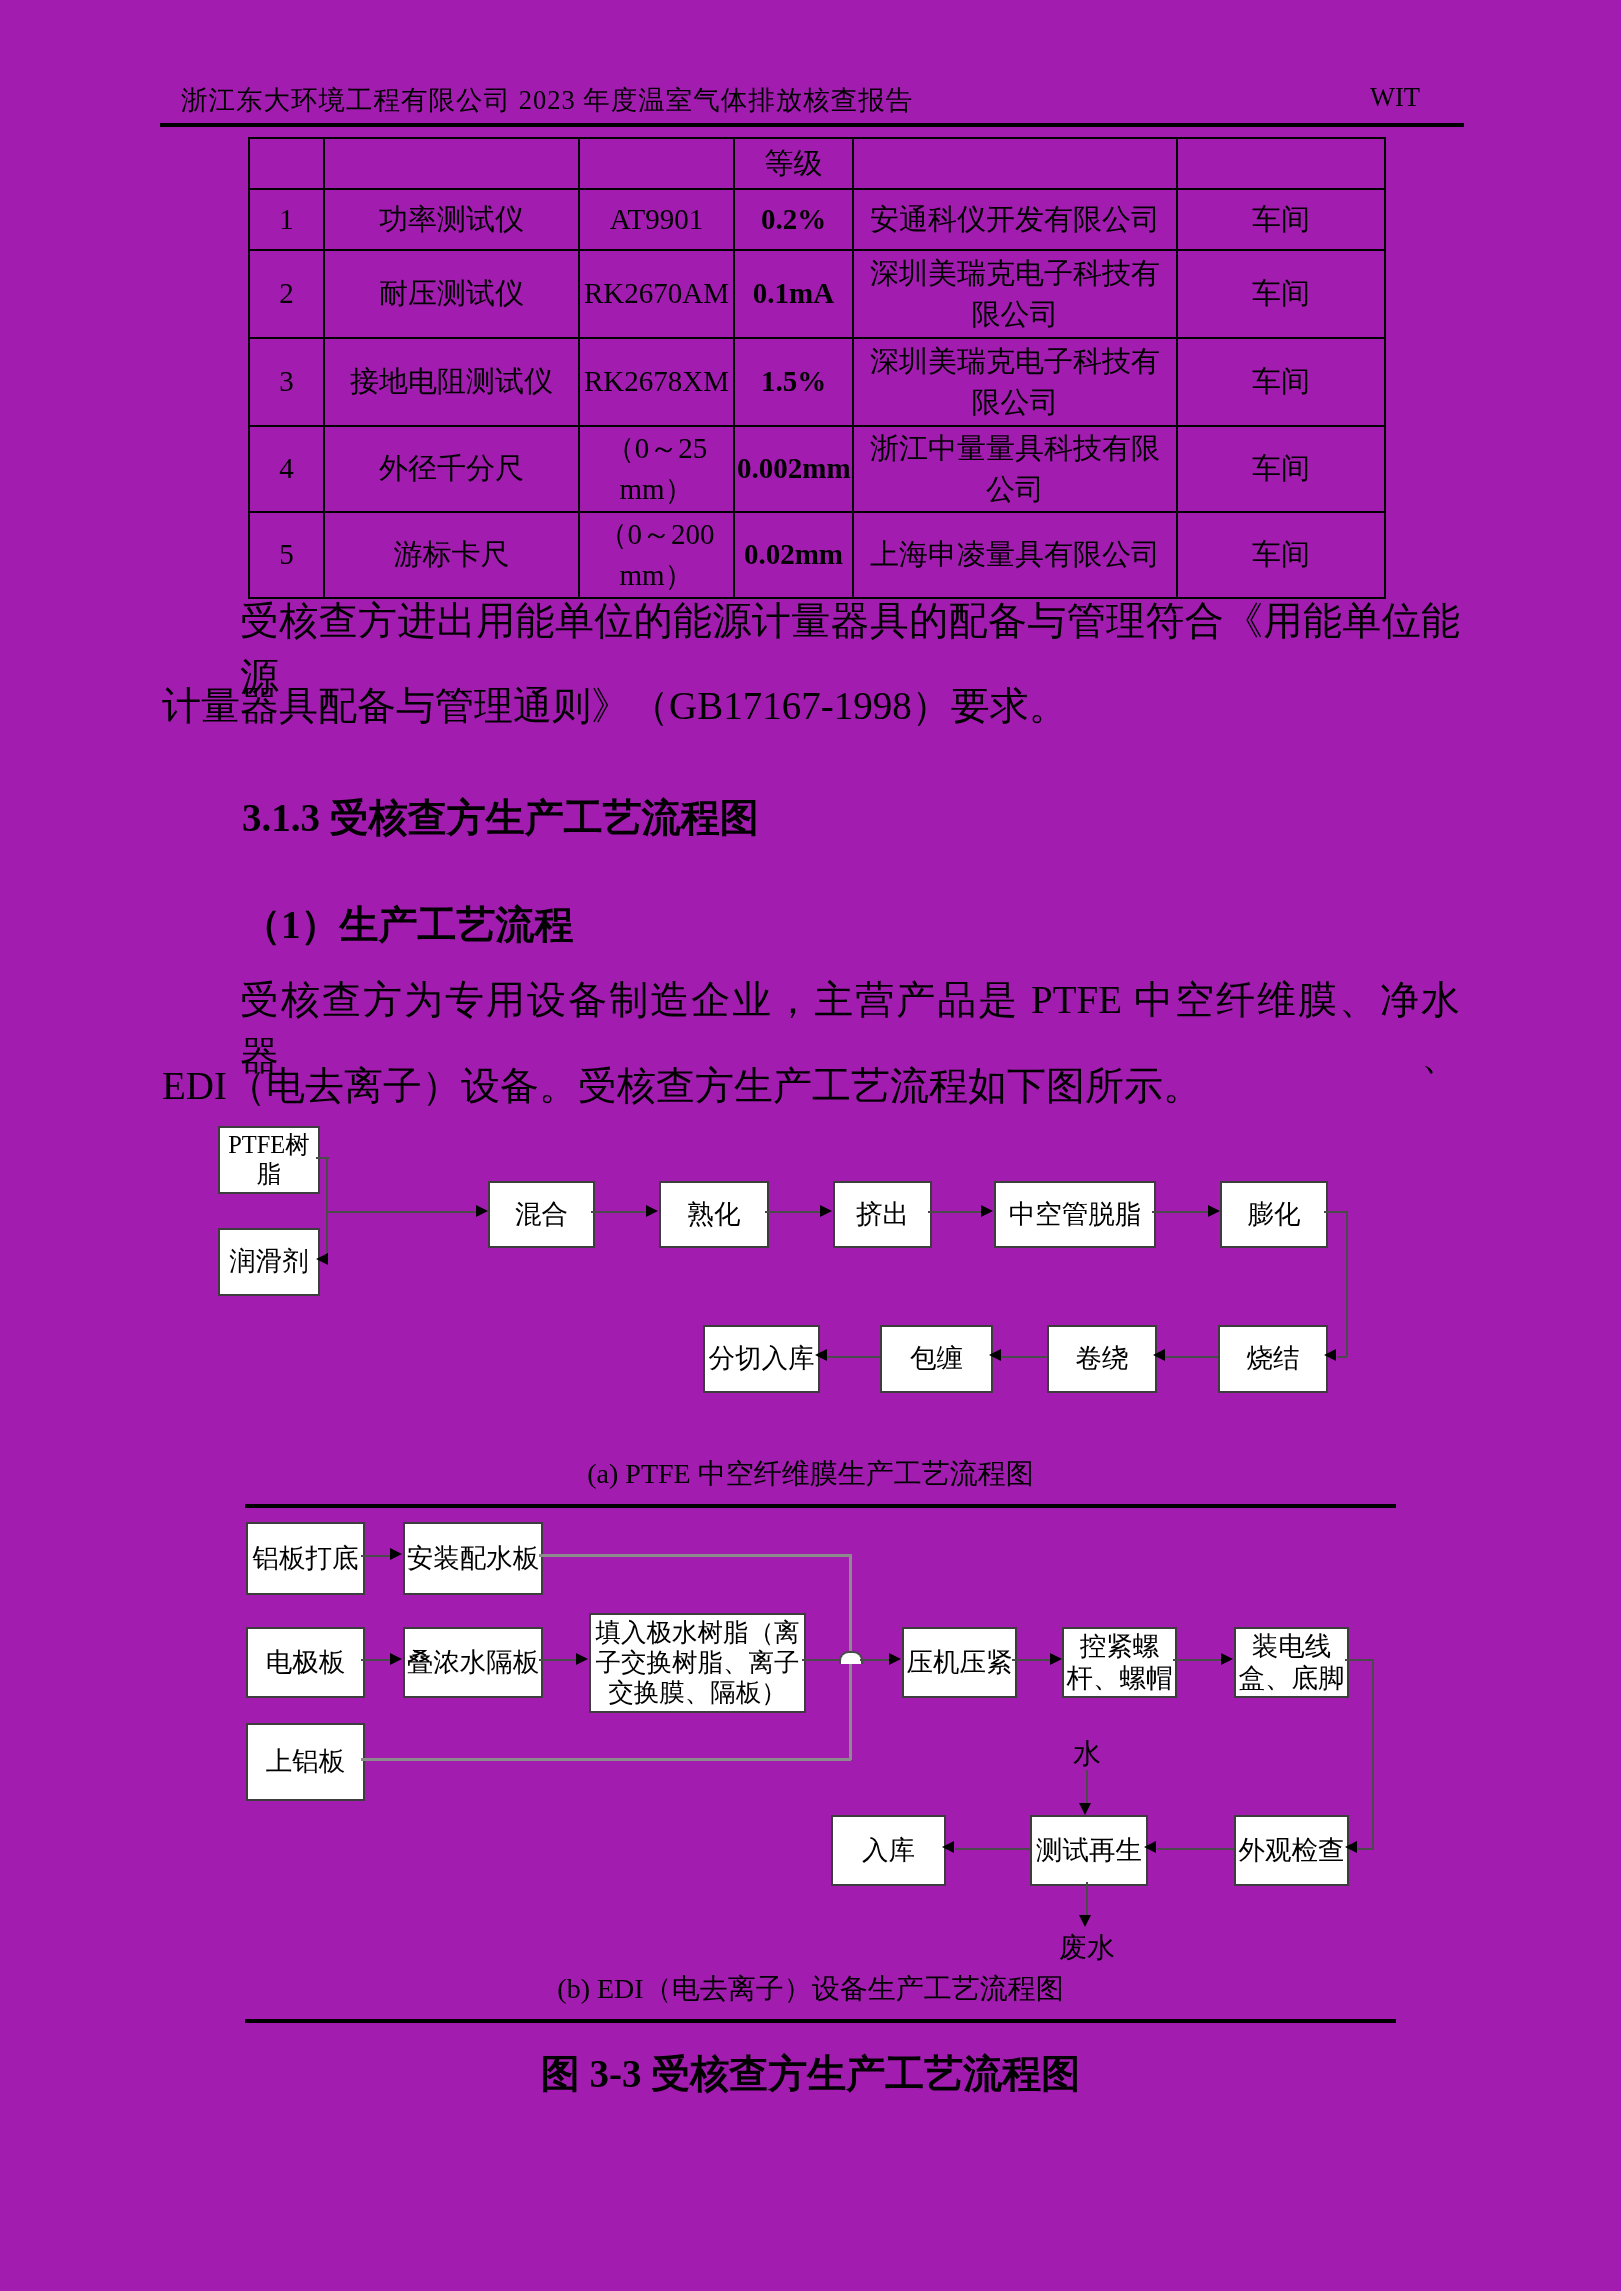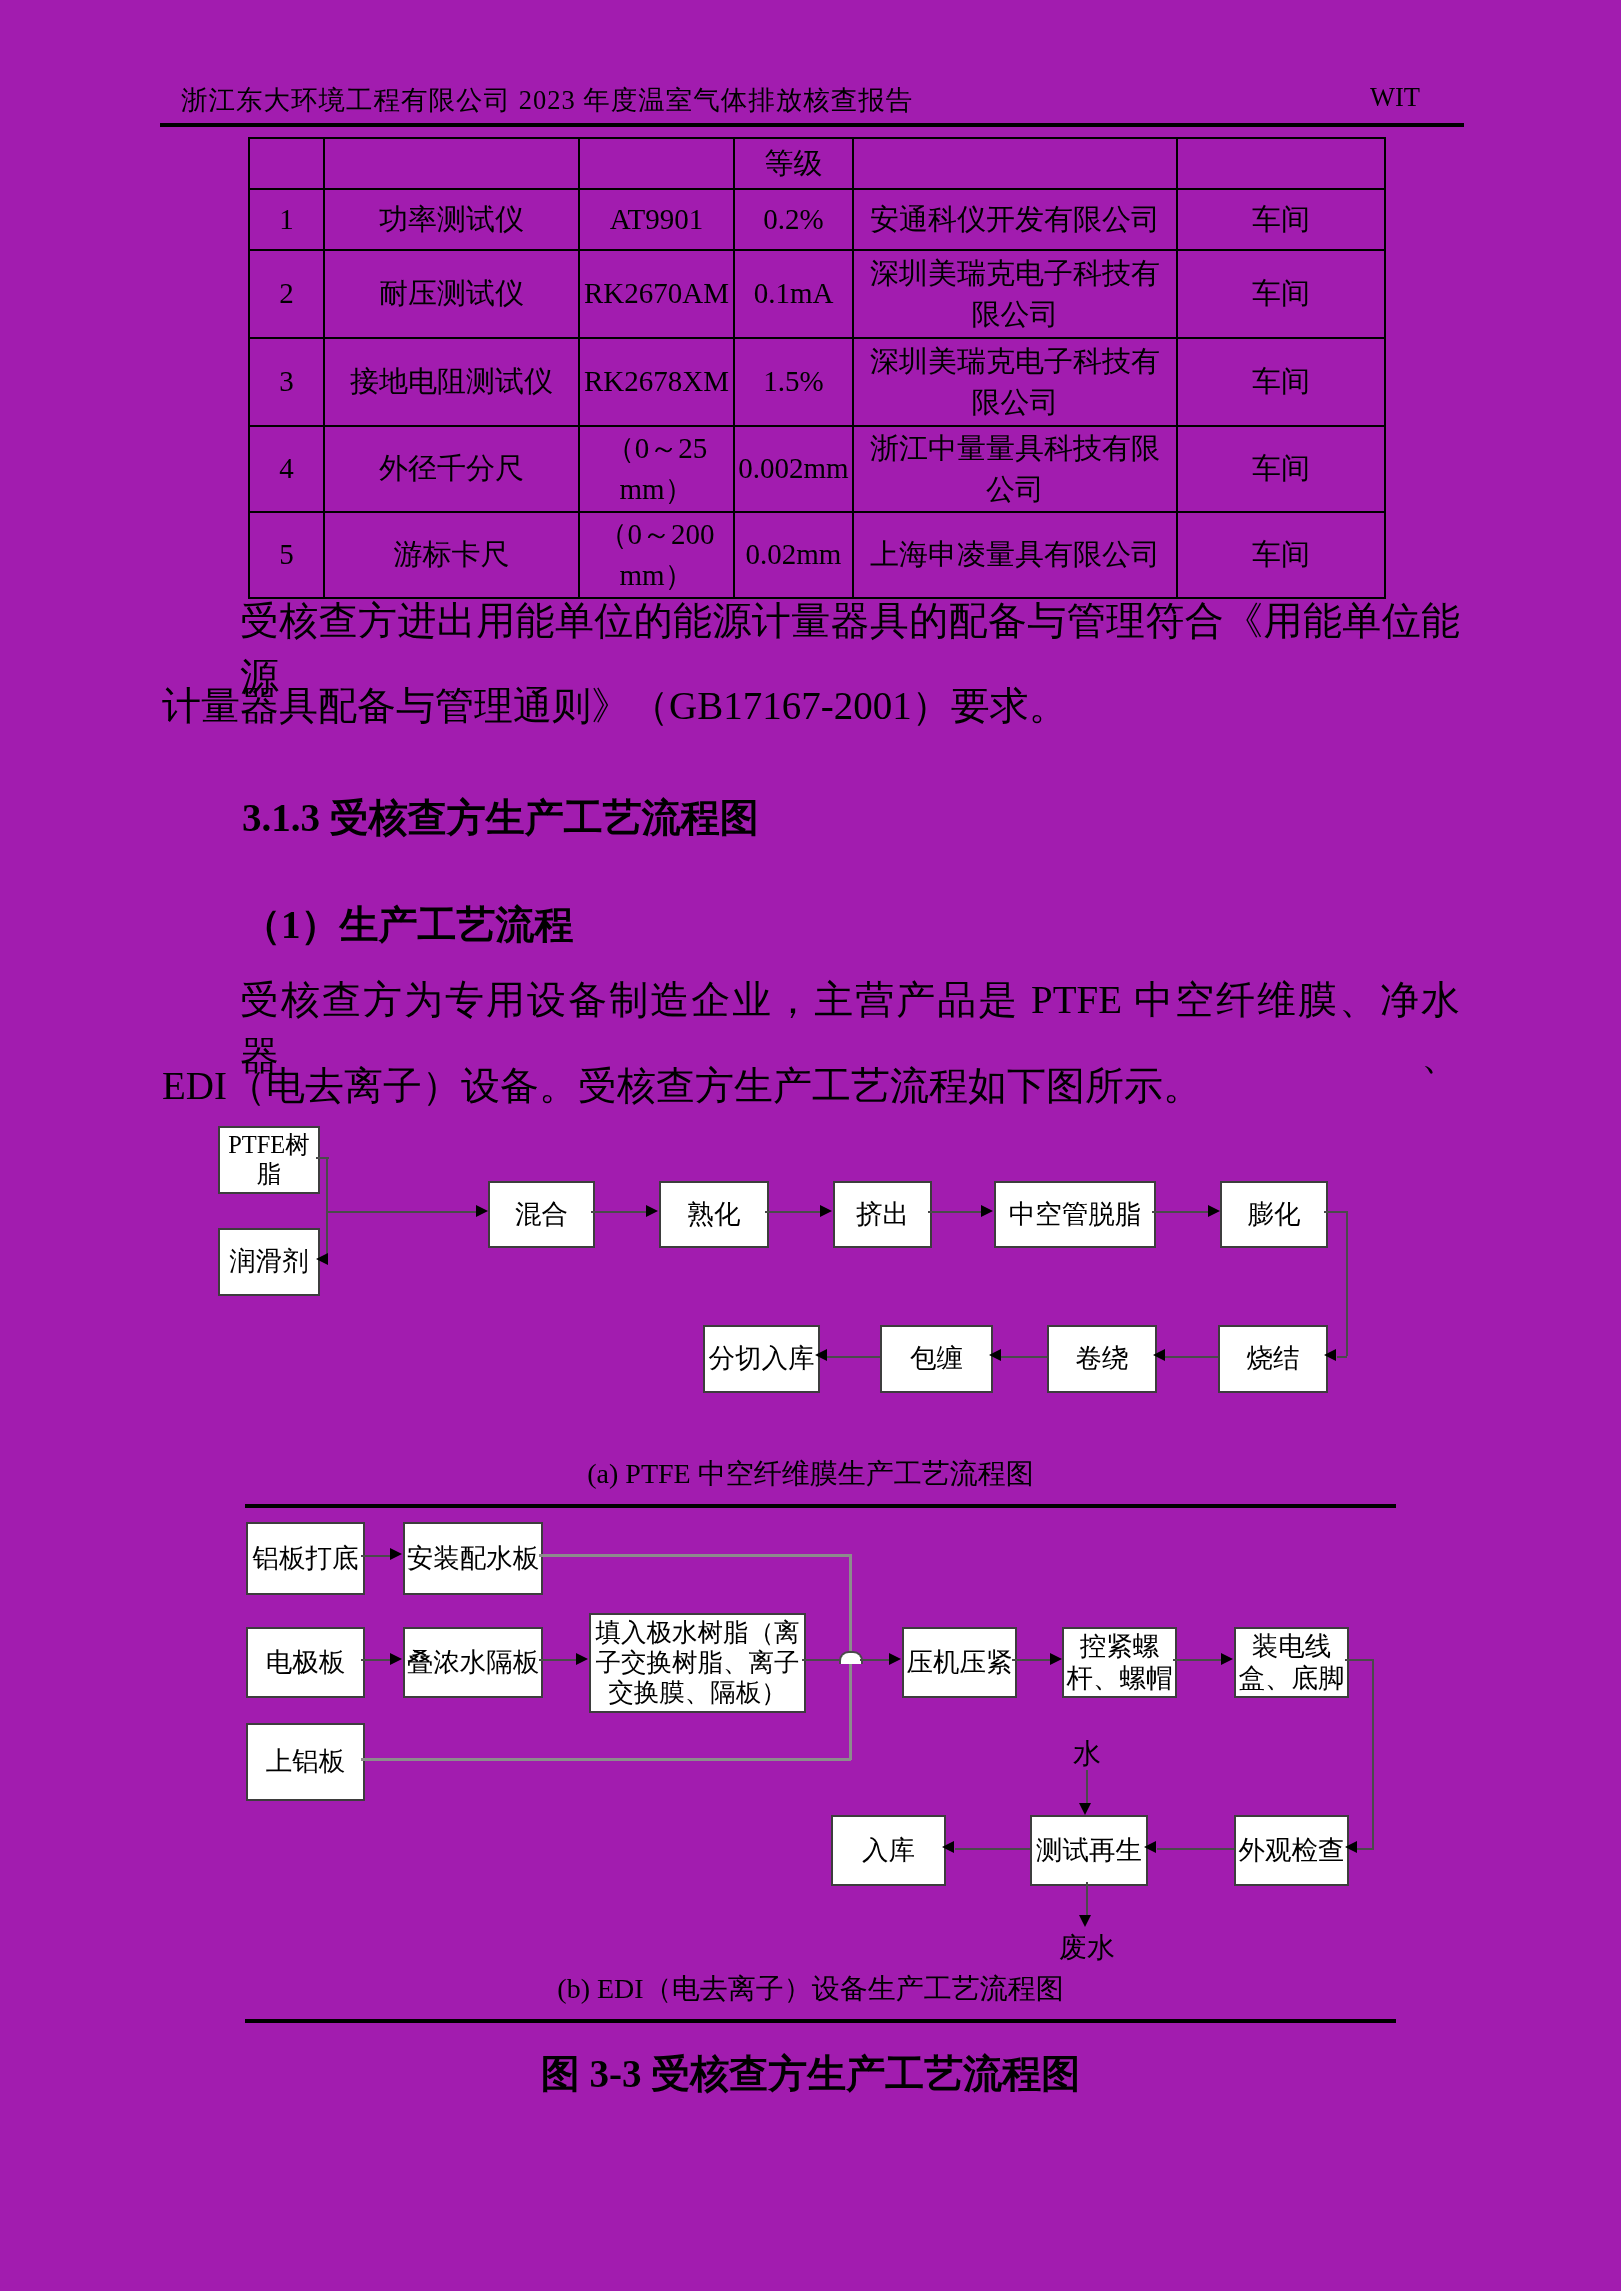--- a/index.html
+++ b/index.html
@@ -8,21 +8,21 @@
   
   .hdr-title{position:absolute;left:181px;top:82px;font-size:26.5px;letter-spacing:1px;}
   .hdr-mark{position:absolute;left:1370px;top:82px;font-size:26.5px;}
   .hdr-rule{position:absolute;left:160px;top:123px;width:1304px;height:3.9px;background:#000;}
   
   table.itable{position:absolute;left:248px;top:137px;border-collapse:collapse;table-layout:fixed;
                width:1136px;font-size:29px;}
   table.itable td{border:2px solid #000;text-align:center;vertical-align:middle;padding:0 2px;
                   line-height:1.42;overflow:hidden;}
   table.itable{border:2.9px solid #000;}
-  td.nowrap{white-space:nowrap;}
+  td.nowrap{white-space:nowrap;font-weight:bold;}
   
   .bline{position:absolute;left:162px;width:1299px;height:85px;line-height:56px;font-size:39px;}
   .jline{text-align:justify;text-justify:inter-character;text-align-last:justify;}
   .indent{padding-left:78px;width:1220px;}
   .bold{font-weight:700;}
   
   .fbox{position:absolute;border:2px solid #3d3d3d;background:#fff;display:flex;align-items:center;
         justify-content:center;text-align:center;font-size:26.5px;line-height:1.18;white-space:pre-line;}
   .hl{position:absolute;height:2px;background:#4a4a4a;}
   .vl{position:absolute;width:2px;background:#4a4a4a;}
@@ -107,21 +107,21 @@
       <td>（0～200 mm）</td>
       <td class="nowrap">0.02mm</td>
       <td>上海申凌量具有限公司</td>
       <td>车间</td>
     </tr>
   </tbody>
     </table>
 
   <div>
     <div class="bline jline indent" style="top:593px">受核查方进出用能单位的能源计量器具的配备与管理符合《用能单位能源</div>
-    <div class="bline" style="top:678px">计量器具配备与管理通则》（GB17167-2001）要求。</div>
+    <div class="bline" style="top:678px">计量器具配备与管理通则》（GB17167-1998）要求。</div>
   </div>
 
   <div class="bline bold" style="top:790px;padding-left:80px;width:1218px">3.1.3 受核查方生产工艺流程图</div>
   <div class="bline bold" style="top:897px;padding-left:80px;width:1218px">（1）生产工艺流程</div>
 
   <div>
     <div class="bline jline indent" style="top:972px">受核查方为专用设备制造企业，主营产品是 PTFE 中空纤维膜、净水器、</div>
     <div class="bline" style="top:1058px">EDI（电去离子）设备。受核查方生产工艺流程如下图所示。</div>
   </div>
 

